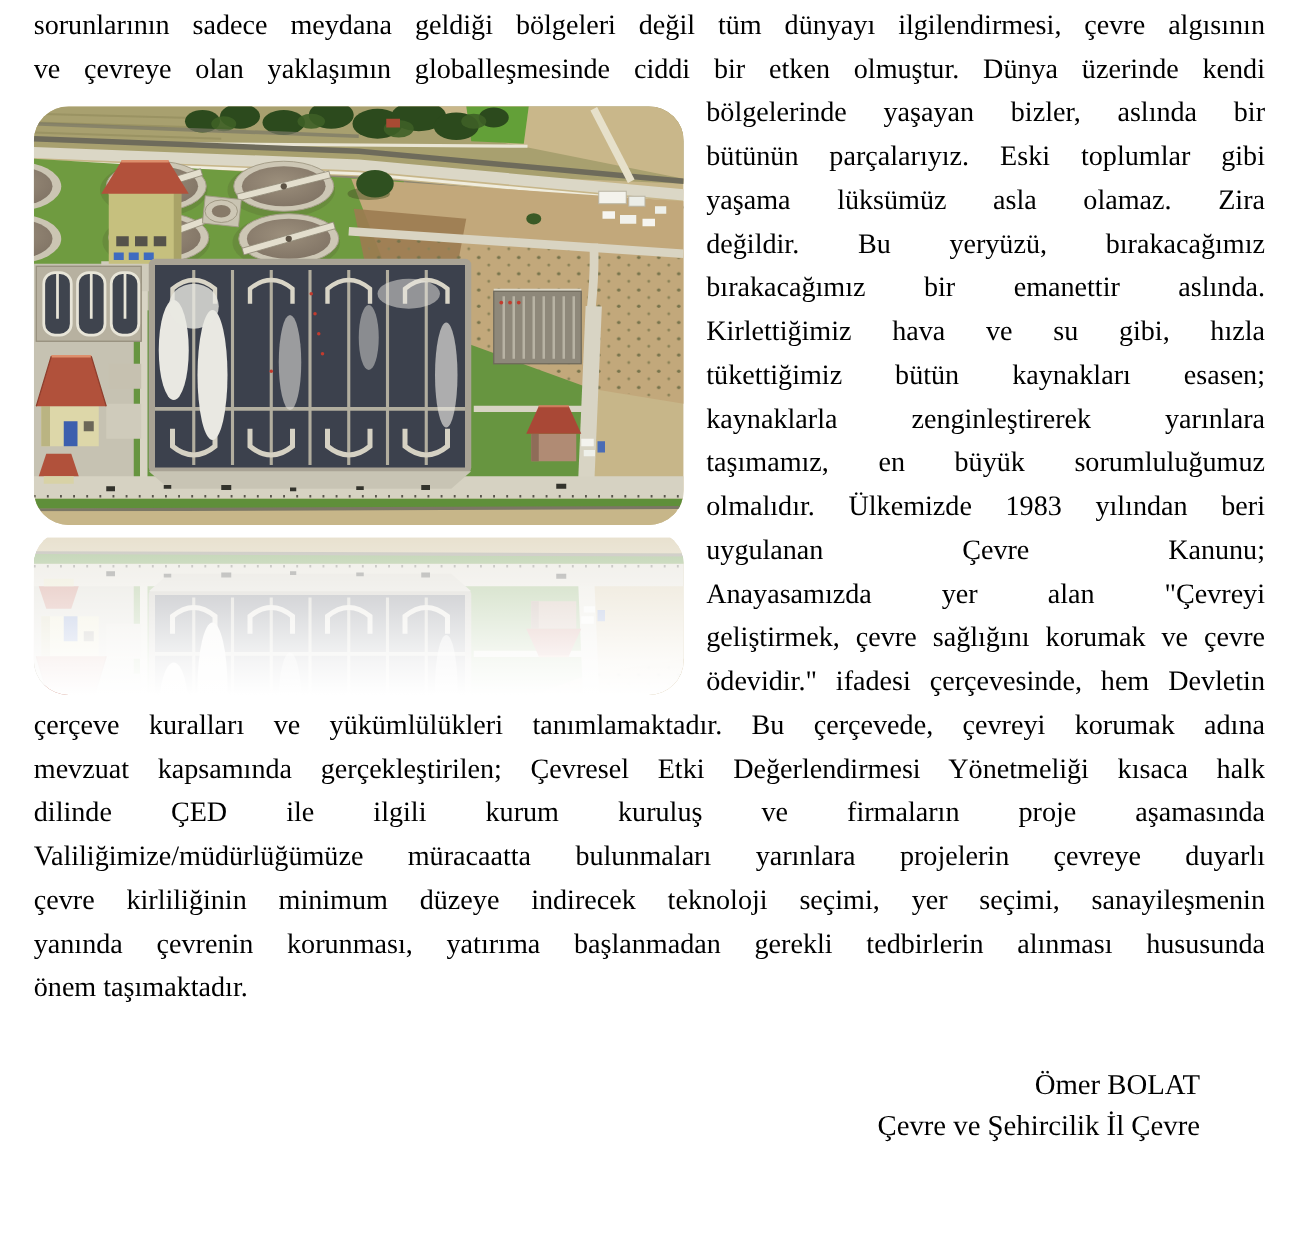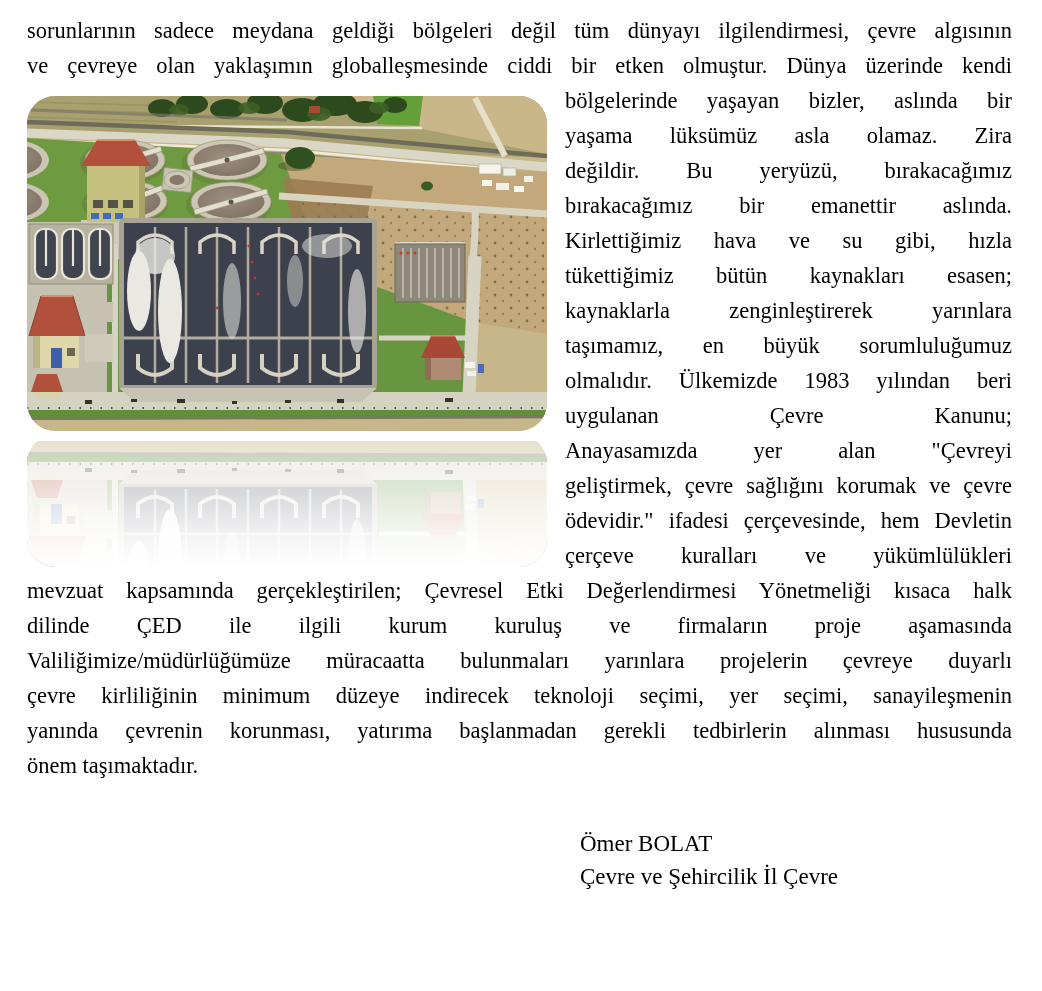--- a/index.html
+++ b/index.html
@@ -4,21 +4,21 @@
 <style>
   html, body {
     margin: 0; padding: 0;
     width: 1042px; height: 991px;
     background: #ffffff;
     overflow: hidden;
     font-family: "Liberation Serif", "DejaVu Serif", serif;
     color: #000000;
   }
   .content {
-    padding: 13px 30px 0 27px;
+    padding: 2px 30px 0 27px;
     font-size: 22.5px;
   }
   .para { margin: 0; }
   .line {
     height: 35px;
     line-height: 35px;
     overflow: hidden;
     text-align: justify;
     text-align-last: justify;
     white-space: normal;
@@ -55,21 +55,21 @@
       rgba(255,255,255,0.50) 0%,
       rgba(255,255,255,0.72) 35%,
       rgba(255,255,255,0.94) 80%,
       #ffffff 100%);
   }
 
   
   .signature {
     width: 380px;
     margin: 44px 52px 0 auto;
-    text-align: left;
+    text-align: right;
     font-size: 23px;
   }
   .signature div { line-height: 33px; }
 
   .defs-hidden { position: absolute; width: 0; height: 0; overflow: hidden; }
 </style>
 </head>
 <body>
 
 <svg class="defs-hidden" xmlns="http://www.w3.org/2000/svg" aria-hidden="true">
@@ -331,20 +331,21 @@
         <svg width="520" height="335">
             <use href="#plant"></use>
           </svg>
       </div>
       <div class="refl-fade"></div>
     </div>
   </div>
 
   <div class="para">
       <div class="line">bölgelerinde yaşayan bizler, aslında bir</div>
+      <div class="line">bütünün parçalarıyız. Eski toplumlar gibi</div>
       <div class="line">yaşama lüksümüz asla olamaz. Zira</div>
       <div class="line">değildir. Bu yeryüzü, bırakacağımız</div>
       <div class="line">bırakacağımız bir emanettir aslında.</div>
       <div class="line">Kirlettiğimiz hava ve su gibi, hızla</div>
       <div class="line">tükettiğimiz bütün kaynakları esasen;</div>
       <div class="line">kaynaklarla zenginleştirerek yarınlara</div>
       <div class="line">taşımamız, en büyük sorumluluğumuz</div>
       <div class="line">olmalıdır. Ülkemizde 1983 yılından beri</div>
       <div class="line">uygulanan Çevre Kanunu;</div>
       <div class="line">Anayasamızda yer alan "Çevreyi</div>

